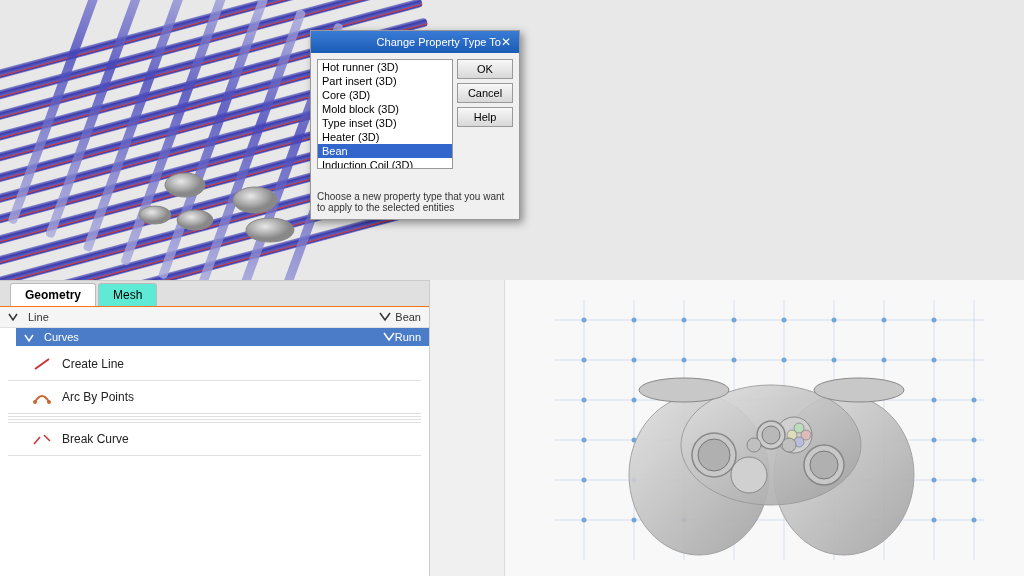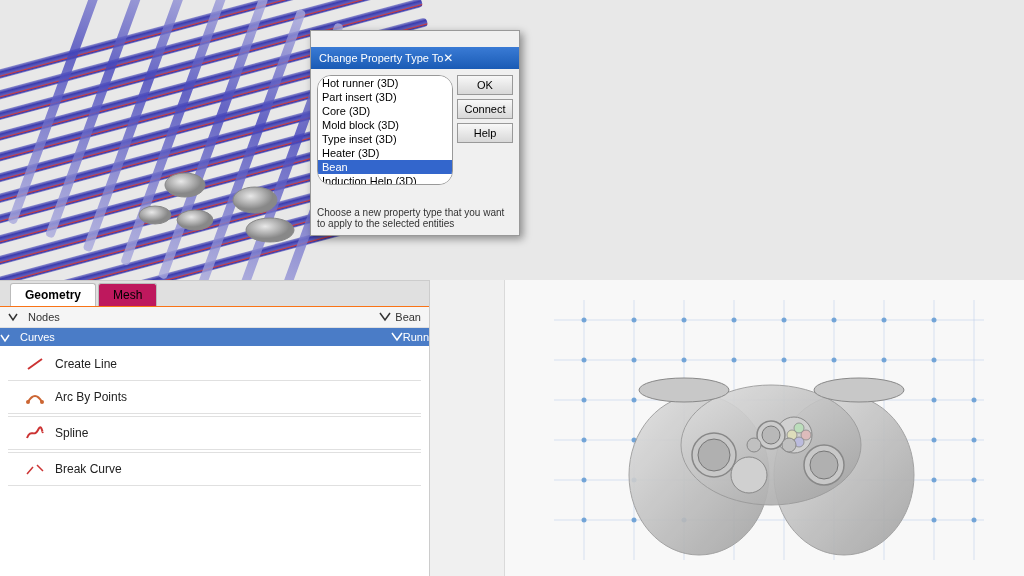--- a/index.html
+++ b/index.html
@@ -60,21 +60,21 @@
       border-bottom: 1px solid #f97316;
       padding: 2px 10px 0;
       gap: 2px;
     }
 
     .tab-item {
       padding: 4px 14px;
       border-radius: 3px 3px 0 0;
       cursor: pointer;
       font-size: 12px;
-      background: #be185d;
+      background: #5eead4;
       border: 1px solid #bbb;
       border-bottom: none;
     }
 
     .tab-item.active {
       background: white;
       font-weight: bold;
     }
 
     .toolbar-row1 {
@@ -87,38 +87,39 @@
     }
 
     .toolbar-row1 span {
       font-size: 11px;
       color: #333;
     }
 
     .toolbar-row2 {
       display: flex;
       align-items: flex-end;
-      padding: 3px 0;
+      padding: 3px 8px;
       gap: 10px;
       background: #4a7cc7;
       color: white;
+      margin-left: 16px;
     }
 
     .toolbar-row2 span {
       font-size: 11px;
     }
 
     .menu-list {
       padding: 4px 0;
     }
 
     .menu-item {
       display: flex;
       align-items: center;
-      padding: 6px 25px;
+      padding: 6px 32px;
       gap: 10px;
       cursor: pointer;
       font-size: 12px;
       color: #222;
     }
 
     .menu-item-icon {
       width: 20px;
       height: 16px;
       display: flex;
@@ -137,23 +138,22 @@
       box-shadow: 3px 3px 8px rgba(0,0,0,0.4);
       z-index: 100;
     }
 
     .dialog-title {
       background: linear-gradient(180deg, #3a7bd5, #1a5bb5);
       color: white;
       padding: 4px 8px;
       font-size: 11px;
       display: flex;
-      justify-content: flex-start;
+      justify-content: flex-end;
       align-items: center;
-      margin-top: 16px;
     }
 
     .dialog-close {
       cursor: pointer;
       font-size: 12px;
     }
 
     .dialog-body {
       padding: 6px;
     }
@@ -285,51 +285,51 @@
     </svg>
   </div>
 
   <div class="dialog">
     <div class="dialog-title">
       <span>Change Property Type To</span>
       <span class="dialog-close">✕</span>
     </div>
     <div class="dialog-body">
       <div style="display:flex; gap:4px;">
-        <div class="dialog-list" style="flex:1;border-radius:14px;">
+        <div class="dialog-list" style="flex:1;">
 
         <div class="dialog-list-item">Hot runner (3D)</div>
             <div class="dialog-list-item">Part insert (3D)</div>
             <div class="dialog-list-item">Core (3D)</div>
             <div class="dialog-list-item">Mold block (3D)</div>
             <div class="dialog-list-item">Type inset (3D)</div>
             <div class="dialog-list-item">Heater (3D)</div>
             <div class="dialog-list-item selected">Bean</div>
-            <div class="dialog-list-item">Induction Help (3D)</div>
+            <div class="dialog-list-item">Induction Coil (3D)</div>
           </div>
         <div class="dialog-buttons" style="position:static; display:flex; flex-direction:column; gap:4px; margin-top:0;">
           <button class="dialog-btn">OK</button>
-          <button class="dialog-btn">Connect</button>
+          <button class="dialog-btn">Cancel</button>
           <button class="dialog-btn">Help</button>
         </div>
       </div>
       <div class="dialog-description">Choose a new property type that you want to apply to the selected entities</div>
     </div>
   </div>
 
   <div class="toolbar-area">
     <div class="toolbar-tabs">
       <div class="tab-item active">Geometry</div>
       <div class="tab-item">Mesh</div>
     </div>
     <div class="toolbar-row1">
       <svg width="10" height="10">
           <path d="M1 2 L5 8 L9 2" stroke="#333" fill="none" stroke-width="1.5"></path>
         </svg>
-      <span>Nodes</span>
+      <span>Line</span>
       <span style="margin-left:auto; display:flex; align-items:center; gap:4px;">
         <svg width="12" height="12">
             <path d="M1 2 L6 9 L11 2" stroke="#333" fill="none" stroke-width="1.5"></path>
           </svg>
         <span>Bean</span>
       </span>
     </div>
     <div class="toolbar-row2">
       <svg width="10" height="10">
           <path d="M1 2 L5 8 L9 2" stroke="white" fill="none" stroke-width="1.5"></path>
@@ -358,28 +358,20 @@
             <svg width="18" height="14" viewBox="0 0 18 14">
               <path d="M2 12 Q9 0 16 12" stroke="#cc6633" stroke-width="2" fill="none"></path>
               <circle cx="2" cy="12" r="2" fill="#cc6633"></circle>
               <circle cx="16" cy="12" r="2" fill="#cc6633"></circle>
             </svg>
           </div>
           <span>Arc By Points</span>
         </div>
         <div class="divider"></div>
         <div class="divider"></div>
-        <div class="menu-item">
-          <div class="menu-item-icon">
-            <svg width="18" height="14" viewBox="0 0 18 14">
-              <path d="M1 12 C5 2 8 12 12 4 S16 8 17 6" stroke="#cc3333" stroke-width="2" fill="none"></path>
-            </svg>
-          </div>
-          <span>Spline</span>
-        </div>
         <div class="divider"></div>
         <div class="divider"></div>
         <div class="menu-item">
           <div class="menu-item-icon">
             <svg width="18" height="14" viewBox="0 0 18 14">
               <line x1="1" y1="12" x2="7" y2="5" stroke="#cc3333" stroke-width="1.5"></line>
               <line x1="11" y1="3" x2="17" y2="9" stroke="#cc3333" stroke-width="1.5"></line>
             </svg>
           </div>
           <span>Break Curve</span>

